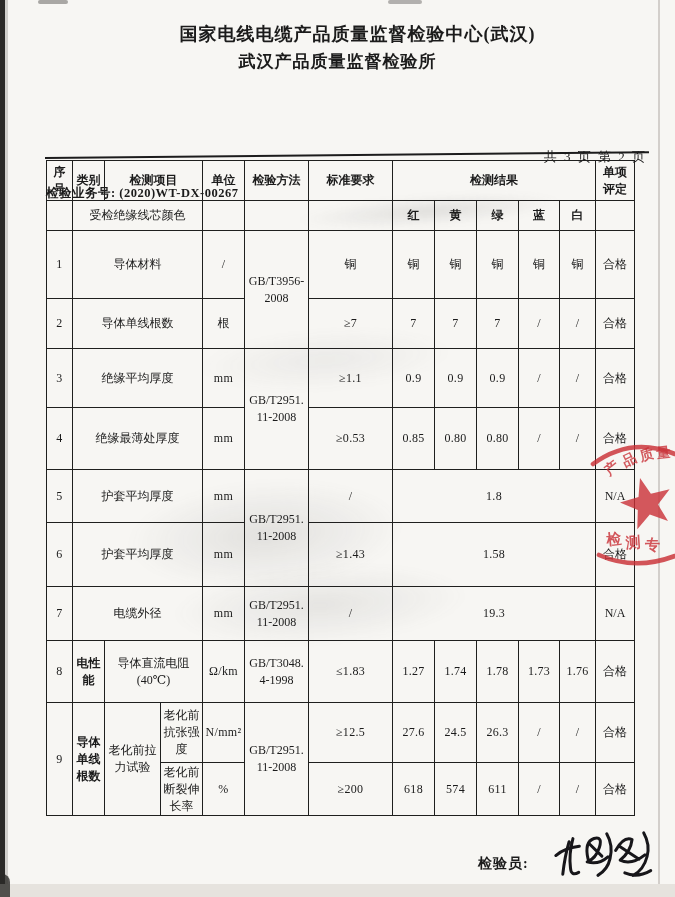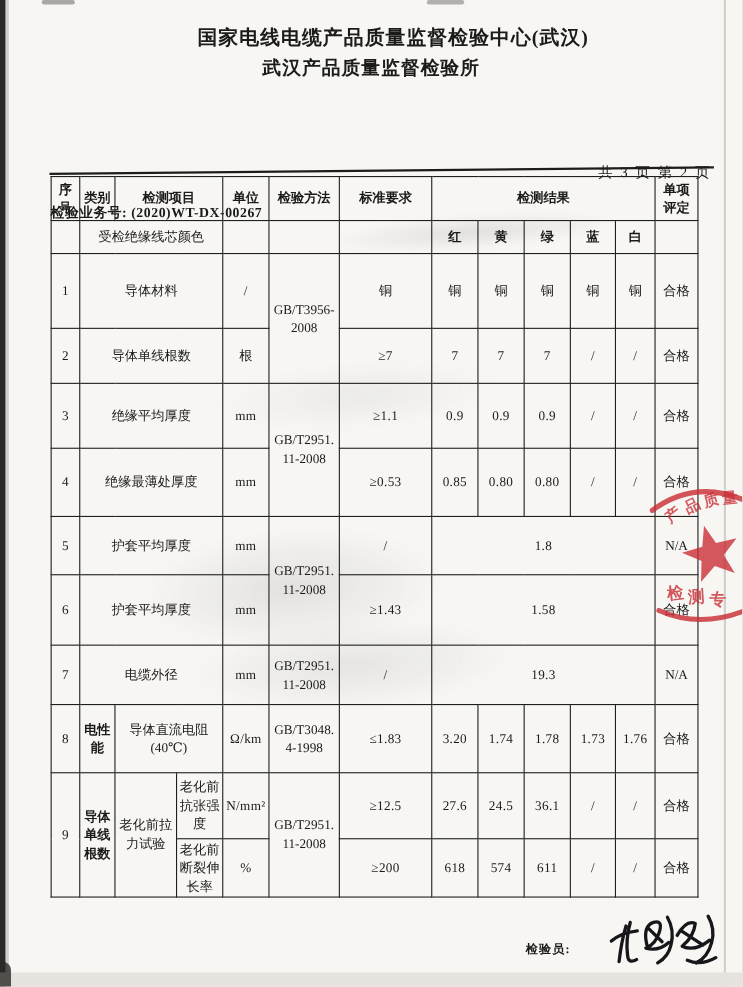--- a/index.html
+++ b/index.html
@@ -43,21 +43,21 @@
   td.num{font-size:11.5px;letter-spacing:.3px;}
   td.method{font-size:10.5px;word-break:break-all;line-height:1.45;padding:1px 4px;}
   td.subitem{padding:1px 7px;margin-left:40px;}
   td.cat{padding:1px 3px;font-weight:bold;}
   td.prewrap{white-space:pre-line;}
   td.colorhead{font-weight:bold;}
 
   
   .stamp{position:absolute;left:583px;top:428px;width:92px;height:150px;pointer-events:none;}
   
-  .sig-label{position:absolute;left:478px;top:855px;font-size:11px;font-weight:bold;letter-spacing:1px;}
+  .sig-label{position:absolute;left:478px;top:855px;font-size:14px;font-weight:bold;letter-spacing:1px;}
   .signature{position:absolute;left:552px;top:828px;width:104px;height:60px;transform:rotate(-3deg);}
 </style>
 </head>
 <body>
 
 <div class="page">
 
   <div class="scan-edge-left"></div>
   <div class="scan-edge-left2"></div>
   <div class="scan-edge-right"></div>
@@ -206,39 +206,39 @@
     </tr>
 
     <tr style="height:62px">
       <td class="num">8</td>
       <td class="cat">电性能</td>
       <td colspan="2" class="prewrap">导体直流电阻
 (40℃)</td>
       <td class="num">Ω/km</td>
       <td class="method">GB/T3048.4-1998</td>
       <td class="num">≤1.83</td>
-      <td class="num">3.20</td>
+      <td class="num">1.27</td>
       <td class="num">1.74</td>
       <td class="num">1.78</td>
       <td class="num">1.73</td>
       <td class="num">1.76</td>
       <td>合格</td>
     </tr>
 
     <tr style="height:60px">
       <td class="num" rowspan="2">9</td>
       <td class="cat" rowspan="2">导体单线根数</td>
       <td rowspan="2">老化前拉力试验</td>
       <td class="subitem">老化前抗张强度</td>
       <td class="num">N/mm²</td>
       <td class="method" rowspan="2">GB/T2951.11-2008</td>
       <td class="num">≥12.5</td>
       <td class="num">27.6</td>
       <td class="num">24.5</td>
-      <td class="num">36.1</td>
+      <td class="num">26.3</td>
       <td class="num">/</td>
       <td class="num">/</td>
       <td>合格</td>
     </tr>
 
     <tr style="height:53px">
       <td class="subitem">老化前断裂伸长率</td>
       <td class="num">%</td>
       <td class="num">≥200</td>
       <td class="num">618</td>

